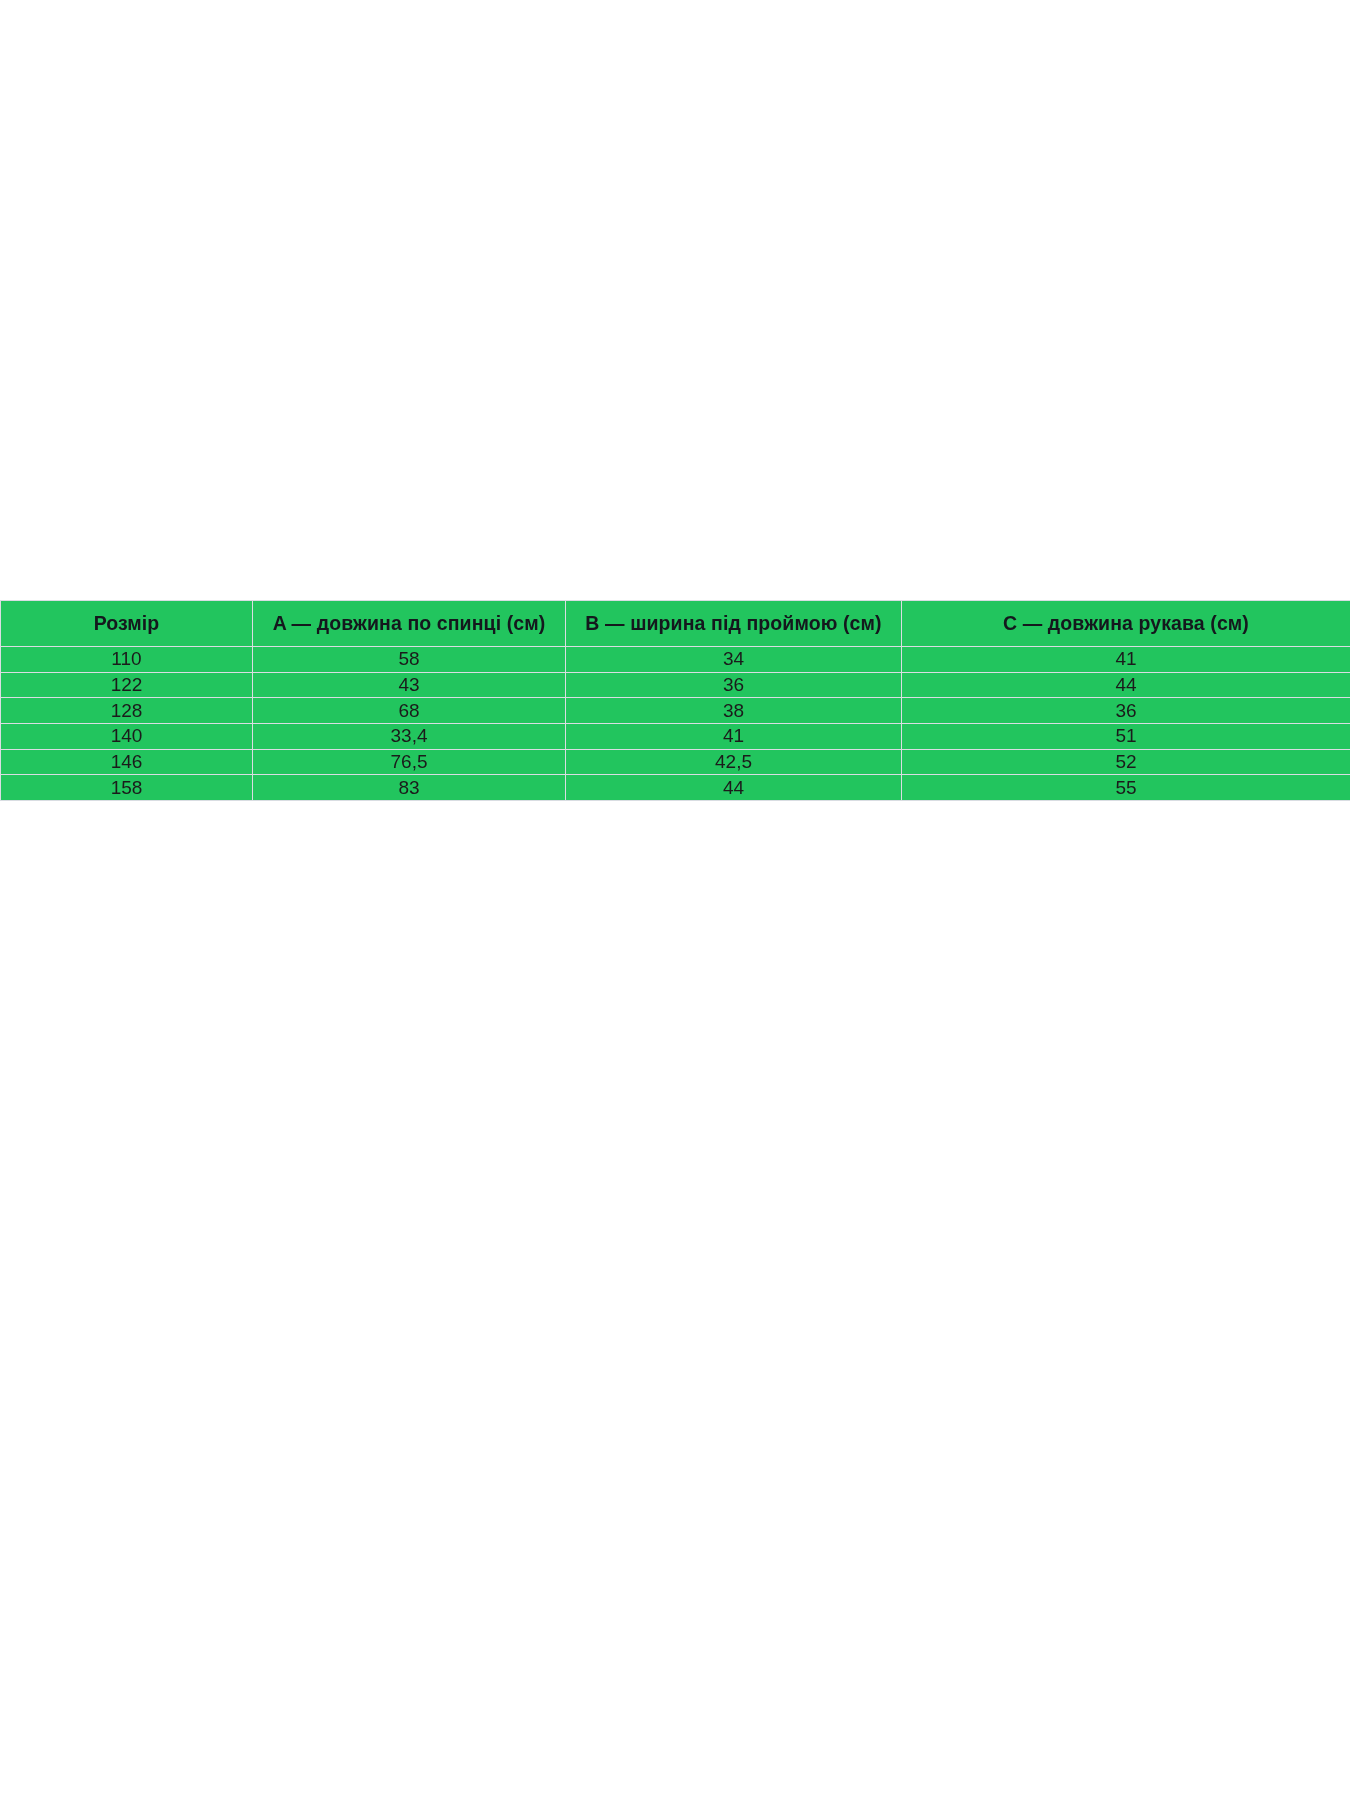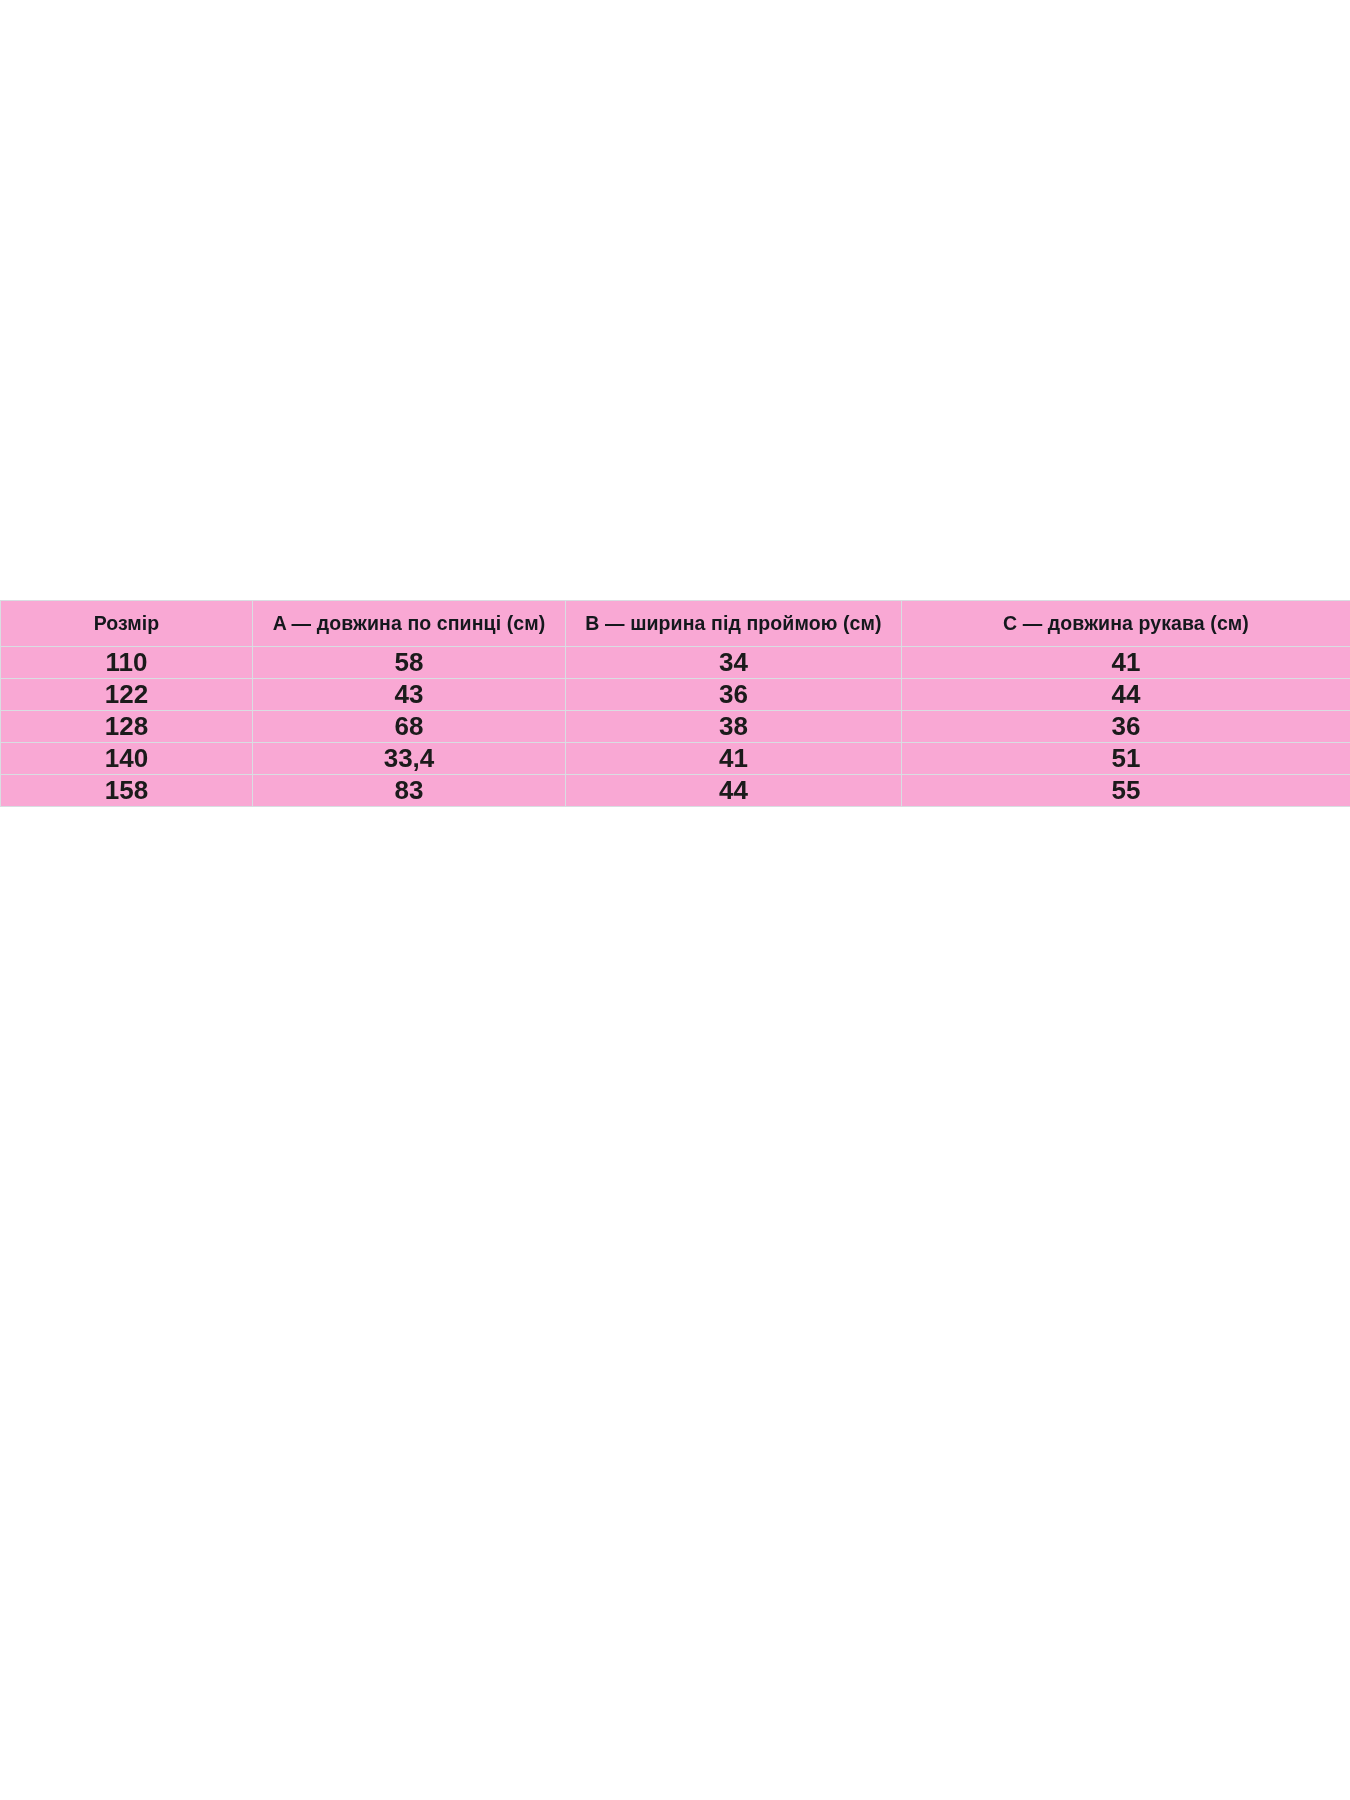--- a/index.html
+++ b/index.html
@@ -28,21 +28,21 @@
     position: absolute;
     left: 0;
     top: 600px;
     width: 1350px;
   }
 
   table.size-table {
     border-collapse: collapse;
     width: 1350px;
     table-layout: fixed;
-    background: #f9a8d4;
+    background: #22c55e;
   }
 
   table.size-table col.c0 { width: 252px; }
   table.size-table col.c1 { width: 313px; }
   table.size-table col.c2 { width: 336px; }
   table.size-table col.c3 { width: 449px; }
 
   table.size-table th,
   table.size-table td {
     border: 1px solid #d9dde2;
@@ -55,22 +55,22 @@
   table.size-table thead th {
     height: 45px;
     font-size: 19.5px;
     font-weight: bold;
     color: #14181d;
     letter-spacing: 0.1px;
   }
 
   table.size-table tbody td {
     height: 24.7px;
-    font-size: 26px;
-    font-weight: bold;
+    font-size: 19px;
+    font-weight: normal;
     color: #1b1b1b;
   }
 
   
   table.size-table {
     border: 1px solid #d9dde2;
   }
 </style>
 </head>
 <body>
@@ -111,20 +111,26 @@
           <td>38</td>
           <td>36</td>
         </tr>
         <tr>
           <td>140</td>
           <td>33,4</td>
           <td>41</td>
           <td>51</td>
         </tr>
         <tr>
+          <td>146</td>
+          <td>76,5</td>
+          <td>42,5</td>
+          <td>52</td>
+        </tr>
+        <tr>
           <td>158</td>
           <td>83</td>
           <td>44</td>
           <td>55</td>
         </tr>
       </tbody>
     </table>
   </div>
 </div>
 

